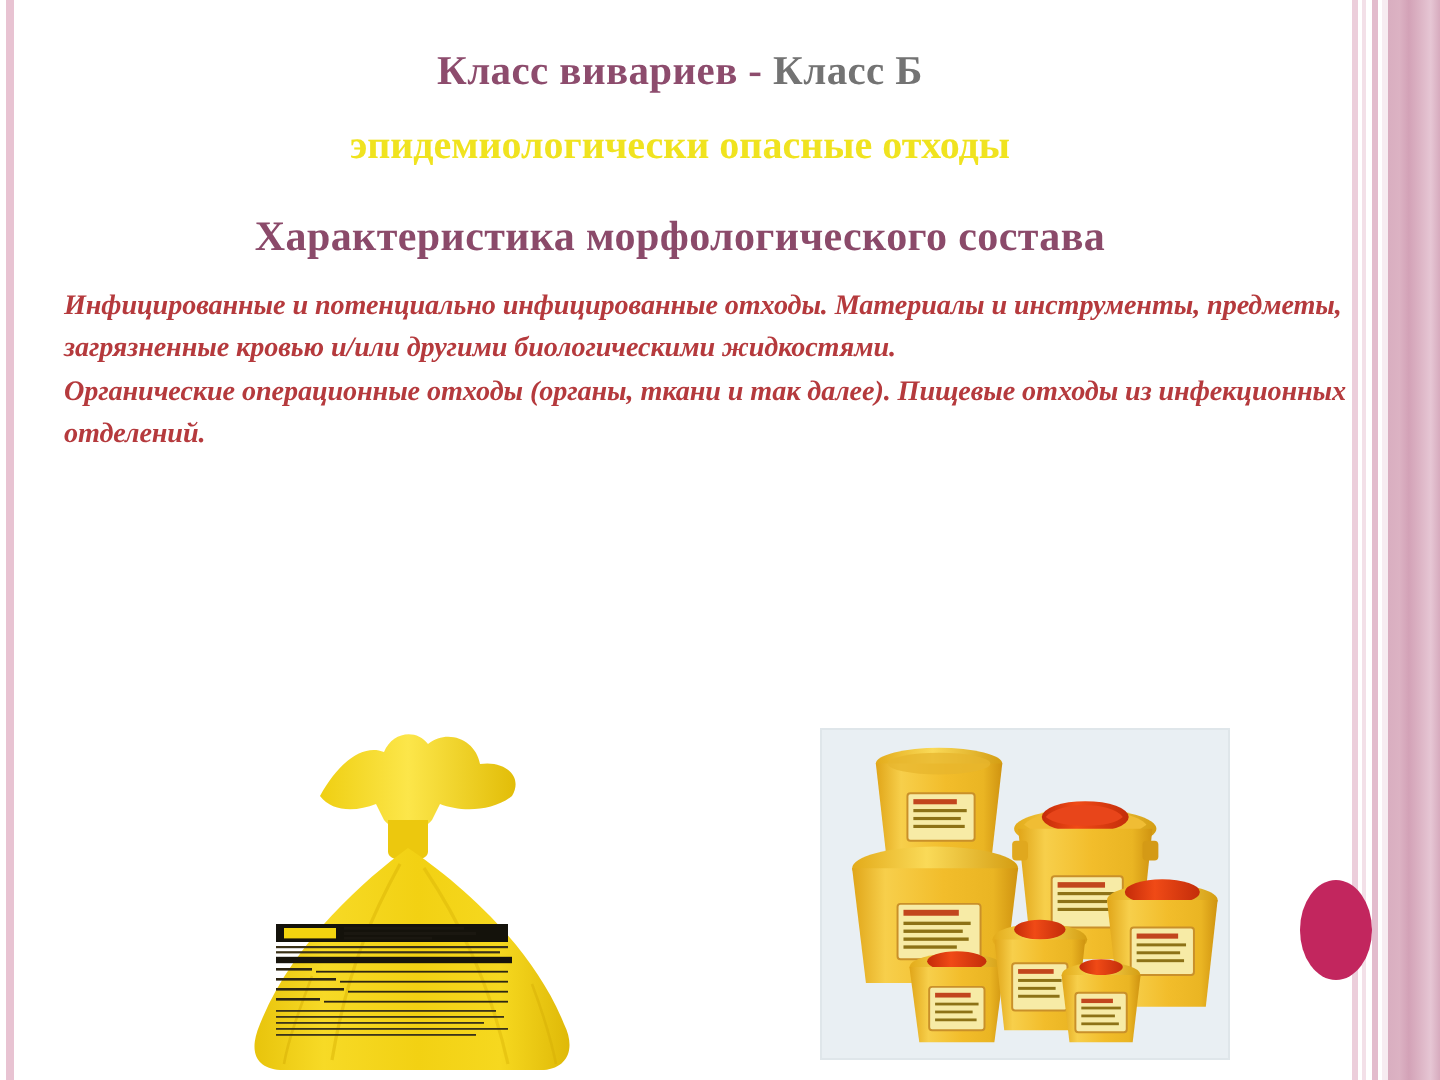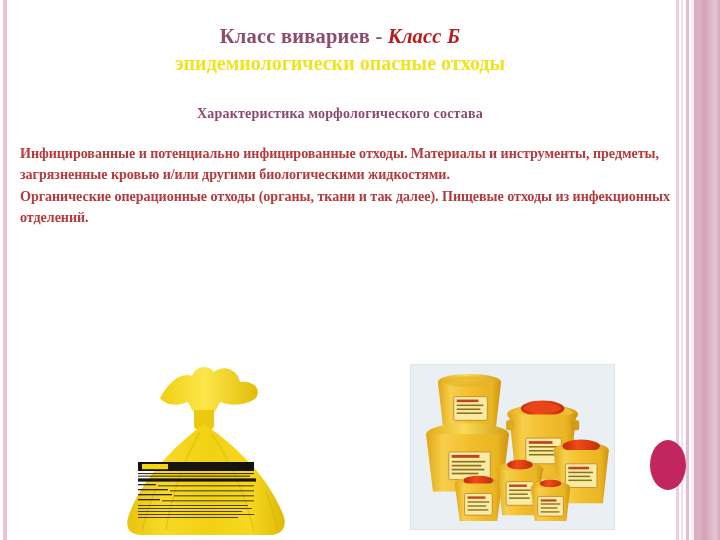--- a/index.html
+++ b/index.html
@@ -62,54 +62,54 @@
     width: 600px;
     text-align: center;
     line-height: 1.22;
   }
   .title-line {
     font-size: 20.5px;
     font-weight: bold;
     letter-spacing: 0.2px;
   }
   .title-prefix { color: #8d4c6d; }
-  .title-accent { color: #b91c1c; font-style: italic; }
+  .title-accent { color: #737373; }
   .title-sub {
     display: block;
     font-size: 20px;
     font-weight: bold;
     color: #f0e31f;
-    margin-top: 2px;
+    margin-top: 12px;
   }
 
   .section-heading {
     position: absolute;
     left: 40px;
     top: 106px;
     width: 600px;
     text-align: center;
-    font-size: 14px;
+    font-size: 21px;
     font-weight: bold;
     color: #8b4a6a;
     letter-spacing: 0.2px;
   }
 
   
   .body-copy {
     position: absolute;
     left: 16px;
     top: 143px;
     width: 662px;
     color: #b53a3d;
     font-size: 14.1px;
     font-weight: bold;
     line-height: 1.50;
     letter-spacing: -0.05px;
   }
-  .body-copy p { margin: 0 0 1px 4px; }
+  .body-copy p { margin: 0 0 1px 16px; font-style: italic; }
 
   
   .photo-bag {
     position: absolute;
     left: 96px;
     top: 362px;
     width: 216px;
     height: 178px;
   }
   .bag-svg { display: block; width: 100%; height: 100%; }

